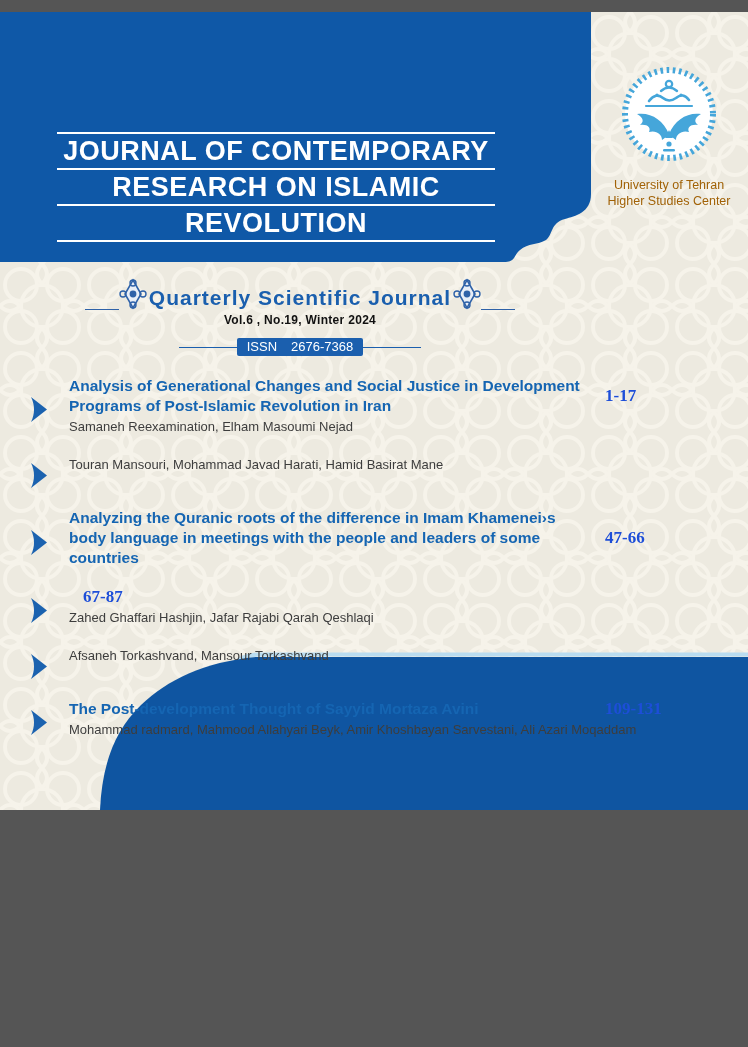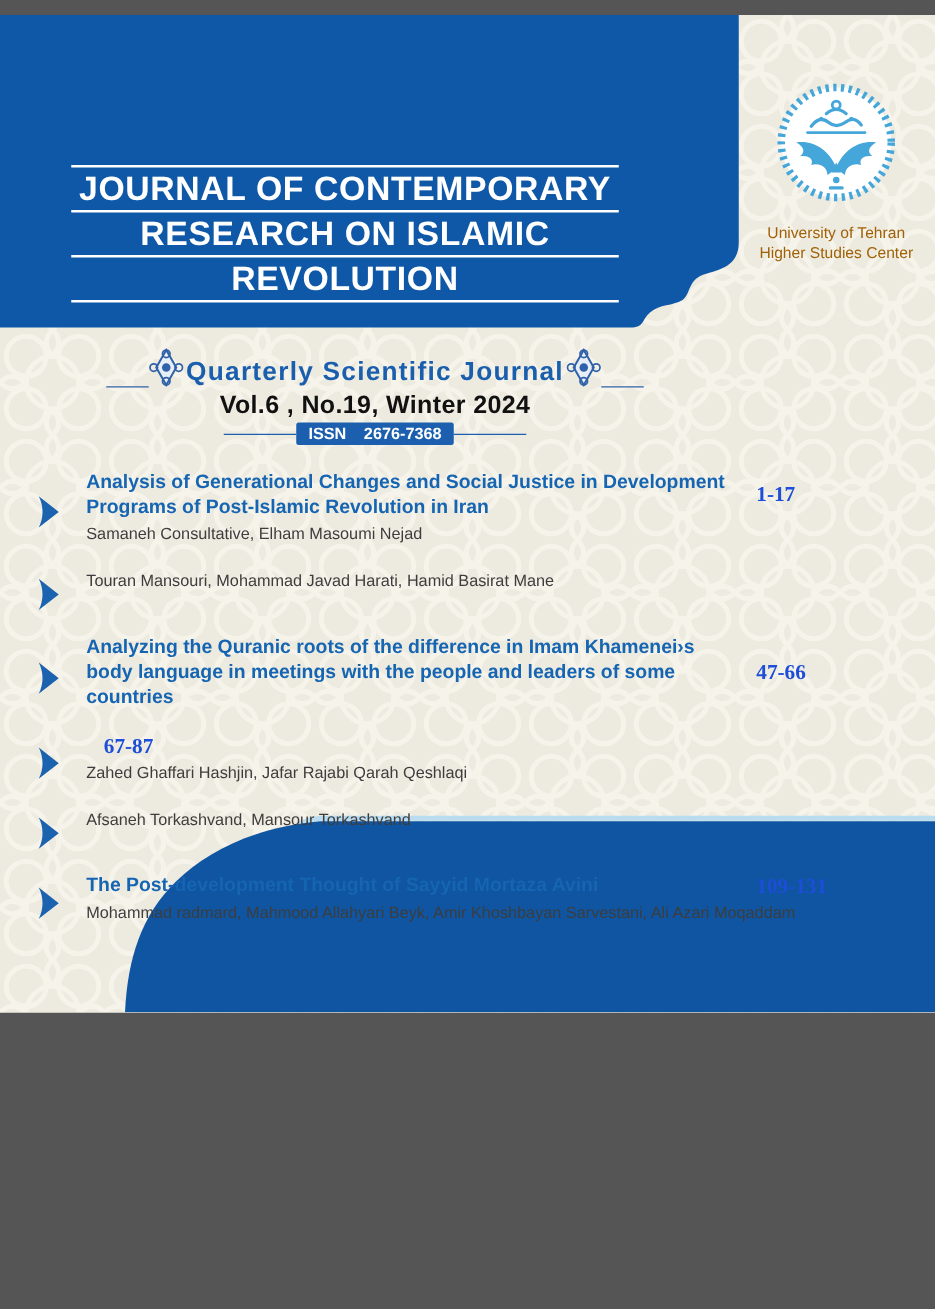--- a/index.html
+++ b/index.html
@@ -33,29 +33,29 @@
     position:absolute; top:266px; left:40px; width:520px; z-index:2;
     display:flex; align-items:flex-end; justify-content:center;
   }
   .banner-label {
     color:#1a5fae; font-weight:bold; font-size:21px; letter-spacing:1px;
     white-space:nowrap; padding:0 2px;
   }
   .banner-line { height:0; border-top:1.5px solid #2f62a8; width:34px; }
   .vol-row {
     position:absolute; top:301px; left:40px; width:520px; z-index:2;
-    text-align:center; color:#111111; font-weight:bold; font-size:20px; letter-spacing:0.3px;
+    text-align:center; color:#111111; font-weight:bold; font-size:12px; letter-spacing:0.3px;
   }
   .issn-row {
     position:absolute; top:326px; left:40px; width:520px; z-index:2;
     display:flex; align-items:center; justify-content:center;
   }
   .issn-line { height:0; border-top:1.5px solid #1b5fae; width:58px; }
   .issn-badge {
-    background:#1b5fae; color:#ffffff; font-weight:bold; font-size:13px;
+    background:#1b5fae; color:#ffffff; font-weight:normal; font-size:13px;
     padding:1px 10px 2px 10px; border-radius:2px; white-space:nowrap;
   }
   .issn-badge .gap { display:inline-block; width:14px; }
 
   
   .articles { position:absolute; top:364px; left:29px; width:662px; z-index:2; }
   .article { display:flex; margin-bottom:19px; }
   .arrow-col { width:40px; display:flex; align-items:flex-start; padding-top:2px; }
   .article-main { flex:1; }
   .article-top { display:flex; align-items:center; }
@@ -178,21 +178,21 @@
       <div class="arrow-col">
           <svg class="arrow-icon" width="19" height="27" viewBox="0 0 19 27">
             <path d="M2,1 L18,13.5 L2,26 C6,18 6,9 2,1 Z" fill="#1b62af"></path>
           </svg>
         </div>
       <div class="article-main">
         <div class="article-top">
           <div class="article-title">Analysis of Generational Changes and Social Justice in Development Programs of Post-Islamic Revolution in Iran</div>
           <div class="article-pages">1-17</div>
         </div>
-        <div class="article-authors">Samaneh Consultative, Elham Masoumi Nejad</div>
+        <div class="article-authors">Samaneh Reexamination, Elham Masoumi Nejad</div>
       </div>
     </div>
 
     <div class="article a-center">
       <div class="arrow-col">
           <svg class="arrow-icon" width="19" height="27" viewBox="0 0 19 27">
             <path d="M2,1 L18,13.5 L2,26 C6,18 6,9 2,1 Z" fill="#1b62af"></path>
           </svg>
         </div>
       <div class="article-main">

